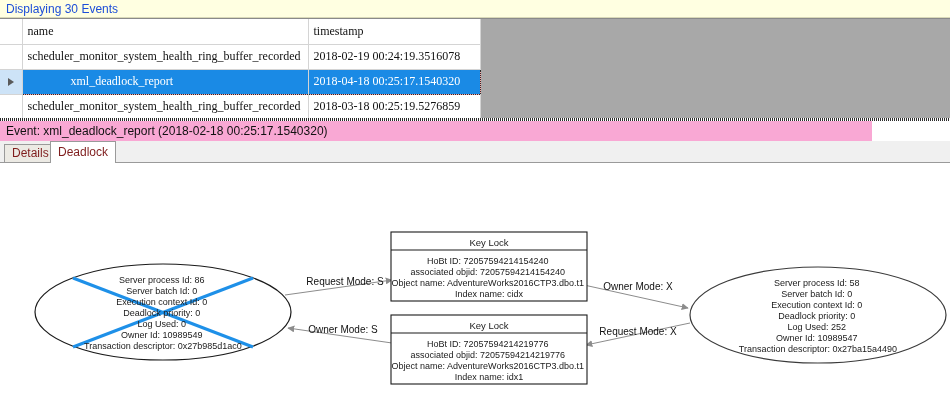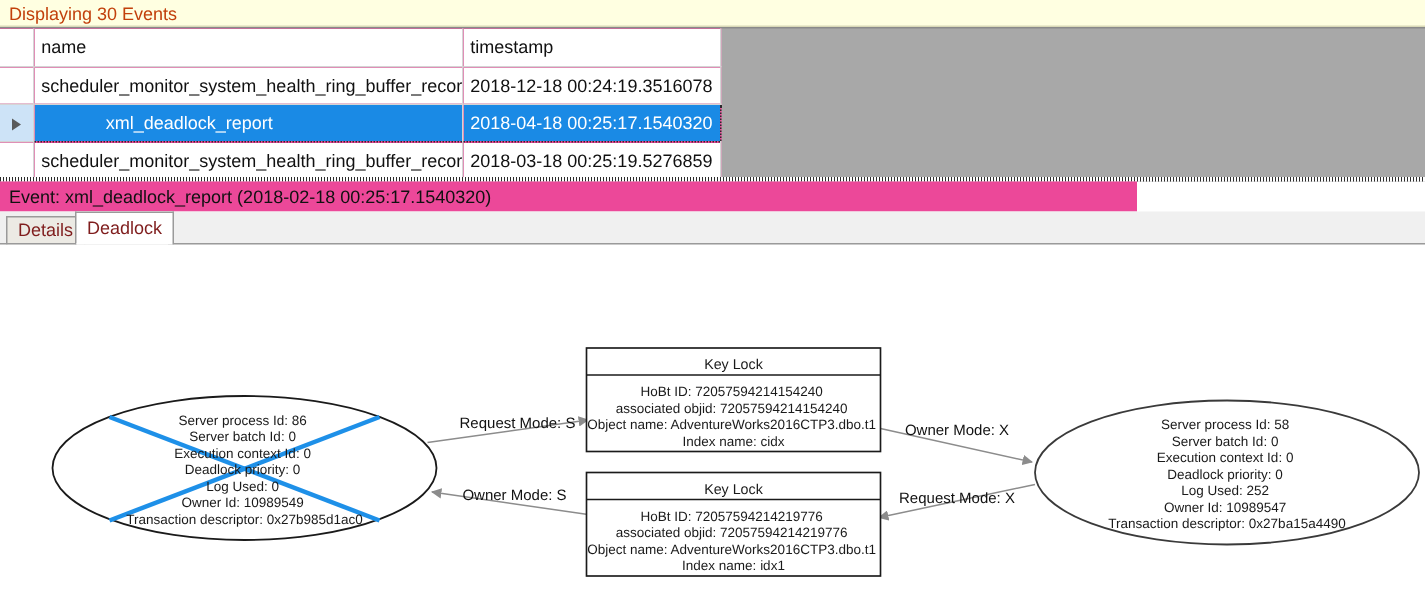--- a/index.html
+++ b/index.html
@@ -11,33 +11,33 @@
   }
   #app{position:relative;width:950px;height:400px;}
 
   
   .events-bar{
     position:absolute;left:0;top:0;width:950px;height:18px;
     background:#ffffe1;border-bottom:1px solid #d9d9b8;
     box-sizing:border-box;
   }
   .events-bar span{
-    position:absolute;left:6px;top:2px;font-size:12px;color:#c2410c;
+    position:absolute;left:6px;top:2px;font-size:12px;color:#1d4ed8;
     line-height:14px;white-space:nowrap;
   }
 
   
   .grid{
     position:absolute;left:0;top:18px;width:950px;height:103px;
     background:#a8a8a8;box-sizing:border-box;
     border-top:1px solid #8a8a8a;
   }
   .grid-table{
     position:absolute;left:0;top:0;width:480px;
-    border-collapse:collapse;table-layout:fixed;background:#ec4899;
+    border-collapse:collapse;table-layout:fixed;background:#fca5a5;font-family:Liberation Serif, serif;
   }
   .grid-table col.c-sel{width:22px;}
   .grid-table col.c-name{width:286px;}
   .grid-table col.c-ts{width:172px;}
   .grid-table th,.grid-table td{
     height:25px;font-size:12px;font-weight:normal;text-align:left;
     padding:0 0 0 5px;box-sizing:border-box;
     border-right:1px solid #d4d4d4;border-bottom:1px solid #d4d4d4;
     white-space:nowrap;overflow:hidden;color:#111;background:#fff;
   }
@@ -56,22 +56,22 @@
     border-left:6px solid #5a5a5a;
     border-top:4px solid transparent;border-bottom:4px solid transparent;
   }
   .grid-bottom-edge{
     position:absolute;left:0;bottom:0;width:950px;height:3px;
     background:repeating-linear-gradient(90deg,#2b2b2b 0 1px,#ffffff 1px 2px);
   }
 
   
   .event-head{
-    position:absolute;left:0;top:121px;width:758px;height:20px;
-    background:#ec4899;box-sizing:border-box;
+    position:absolute;left:0;top:121px;width:872px;height:20px;
+    background:#f9a8d4;box-sizing:border-box;
   }
   .event-head span{
     position:absolute;left:6px;top:3px;font-size:12px;color:#111;
     line-height:14px;white-space:nowrap;
   }
 
   
   .tabstrip{
     position:absolute;left:0;top:141px;width:950px;height:22px;
     background:#f0f0f0;
@@ -135,21 +135,21 @@
         <tr>
           <th class="sel-head"></th>
           <th>name</th>
           <th>timestamp</th>
         </tr>
       </thead>
       <tbody>
         <tr>
           <td class="sel-cell"></td>
           <td class="data first">scheduler_monitor_system_health_ring_buffer_recorded</td>
-          <td class="data last">2018-12-18 00:24:19.3516078</td>
+          <td class="data last">2018-02-19 00:24:19.3516078</td>
         </tr>
         <tr class="row-selected">
           <td class="sel-cell">
             <span class="row-marker"></span>
           </td>
           <td class="data first">xml_deadlock_report</td>
           <td class="data last">2018-04-18 00:25:17.1540320</td>
         </tr>
         <tr>
           <td class="sel-cell"></td>

